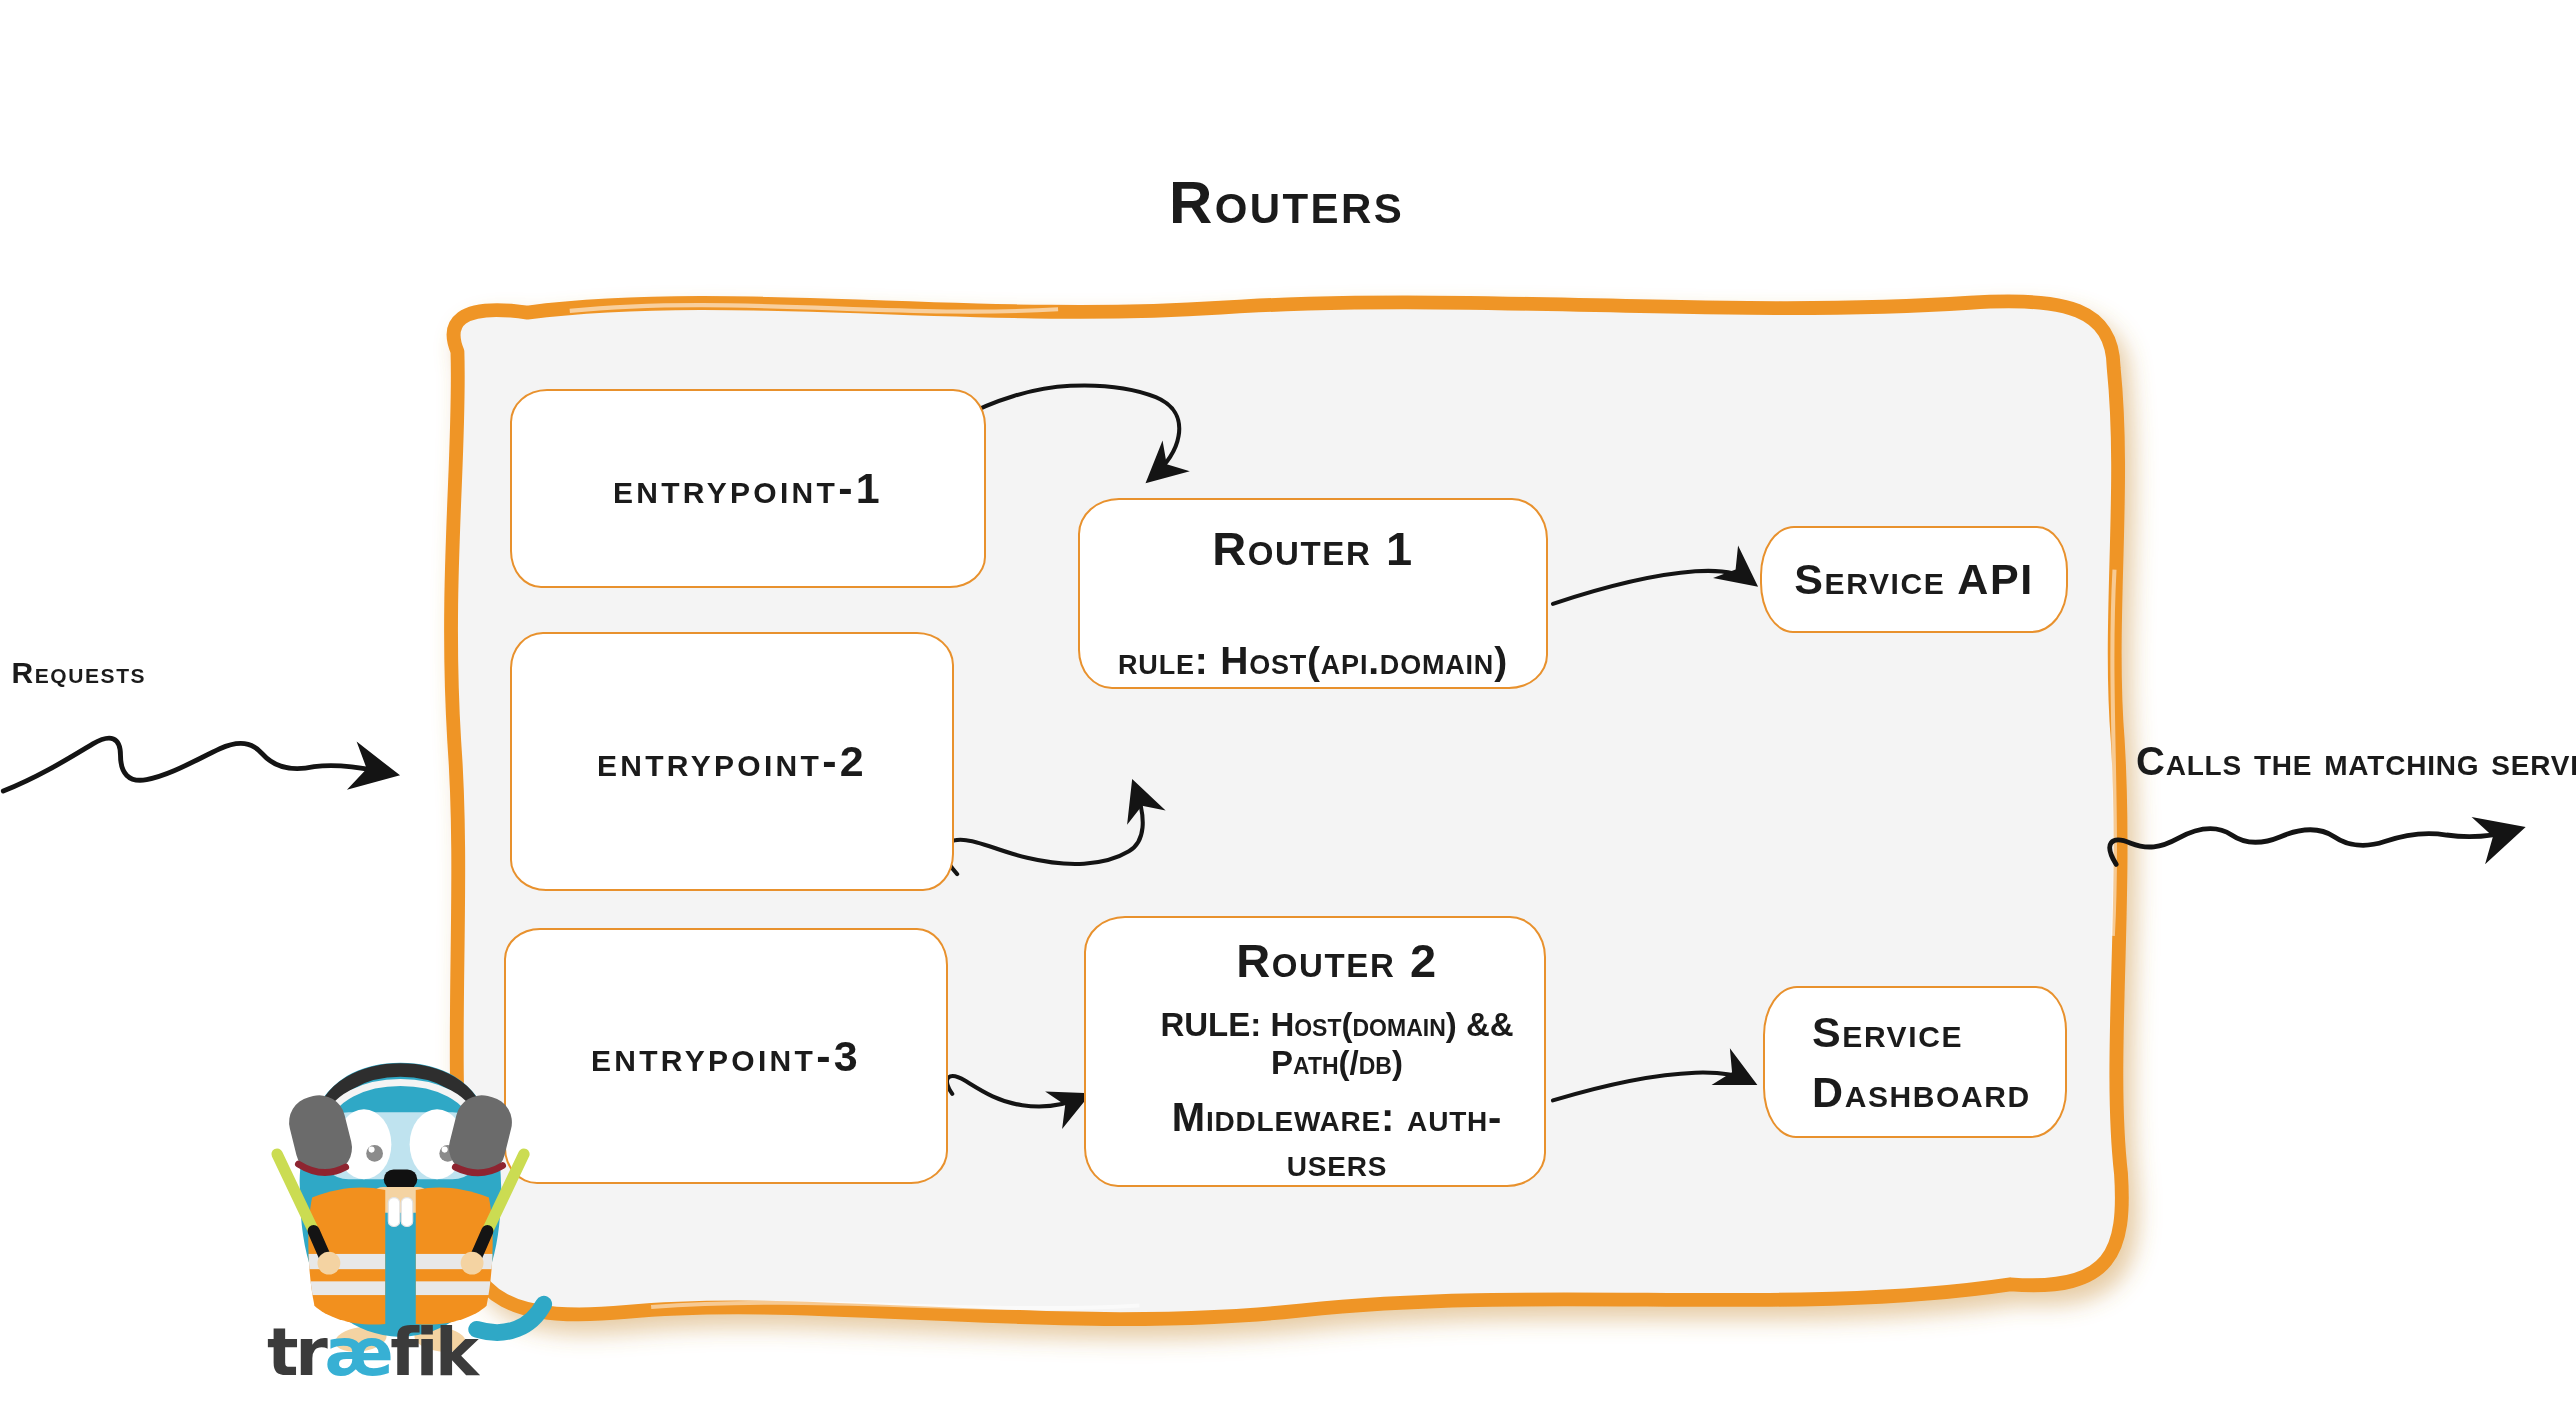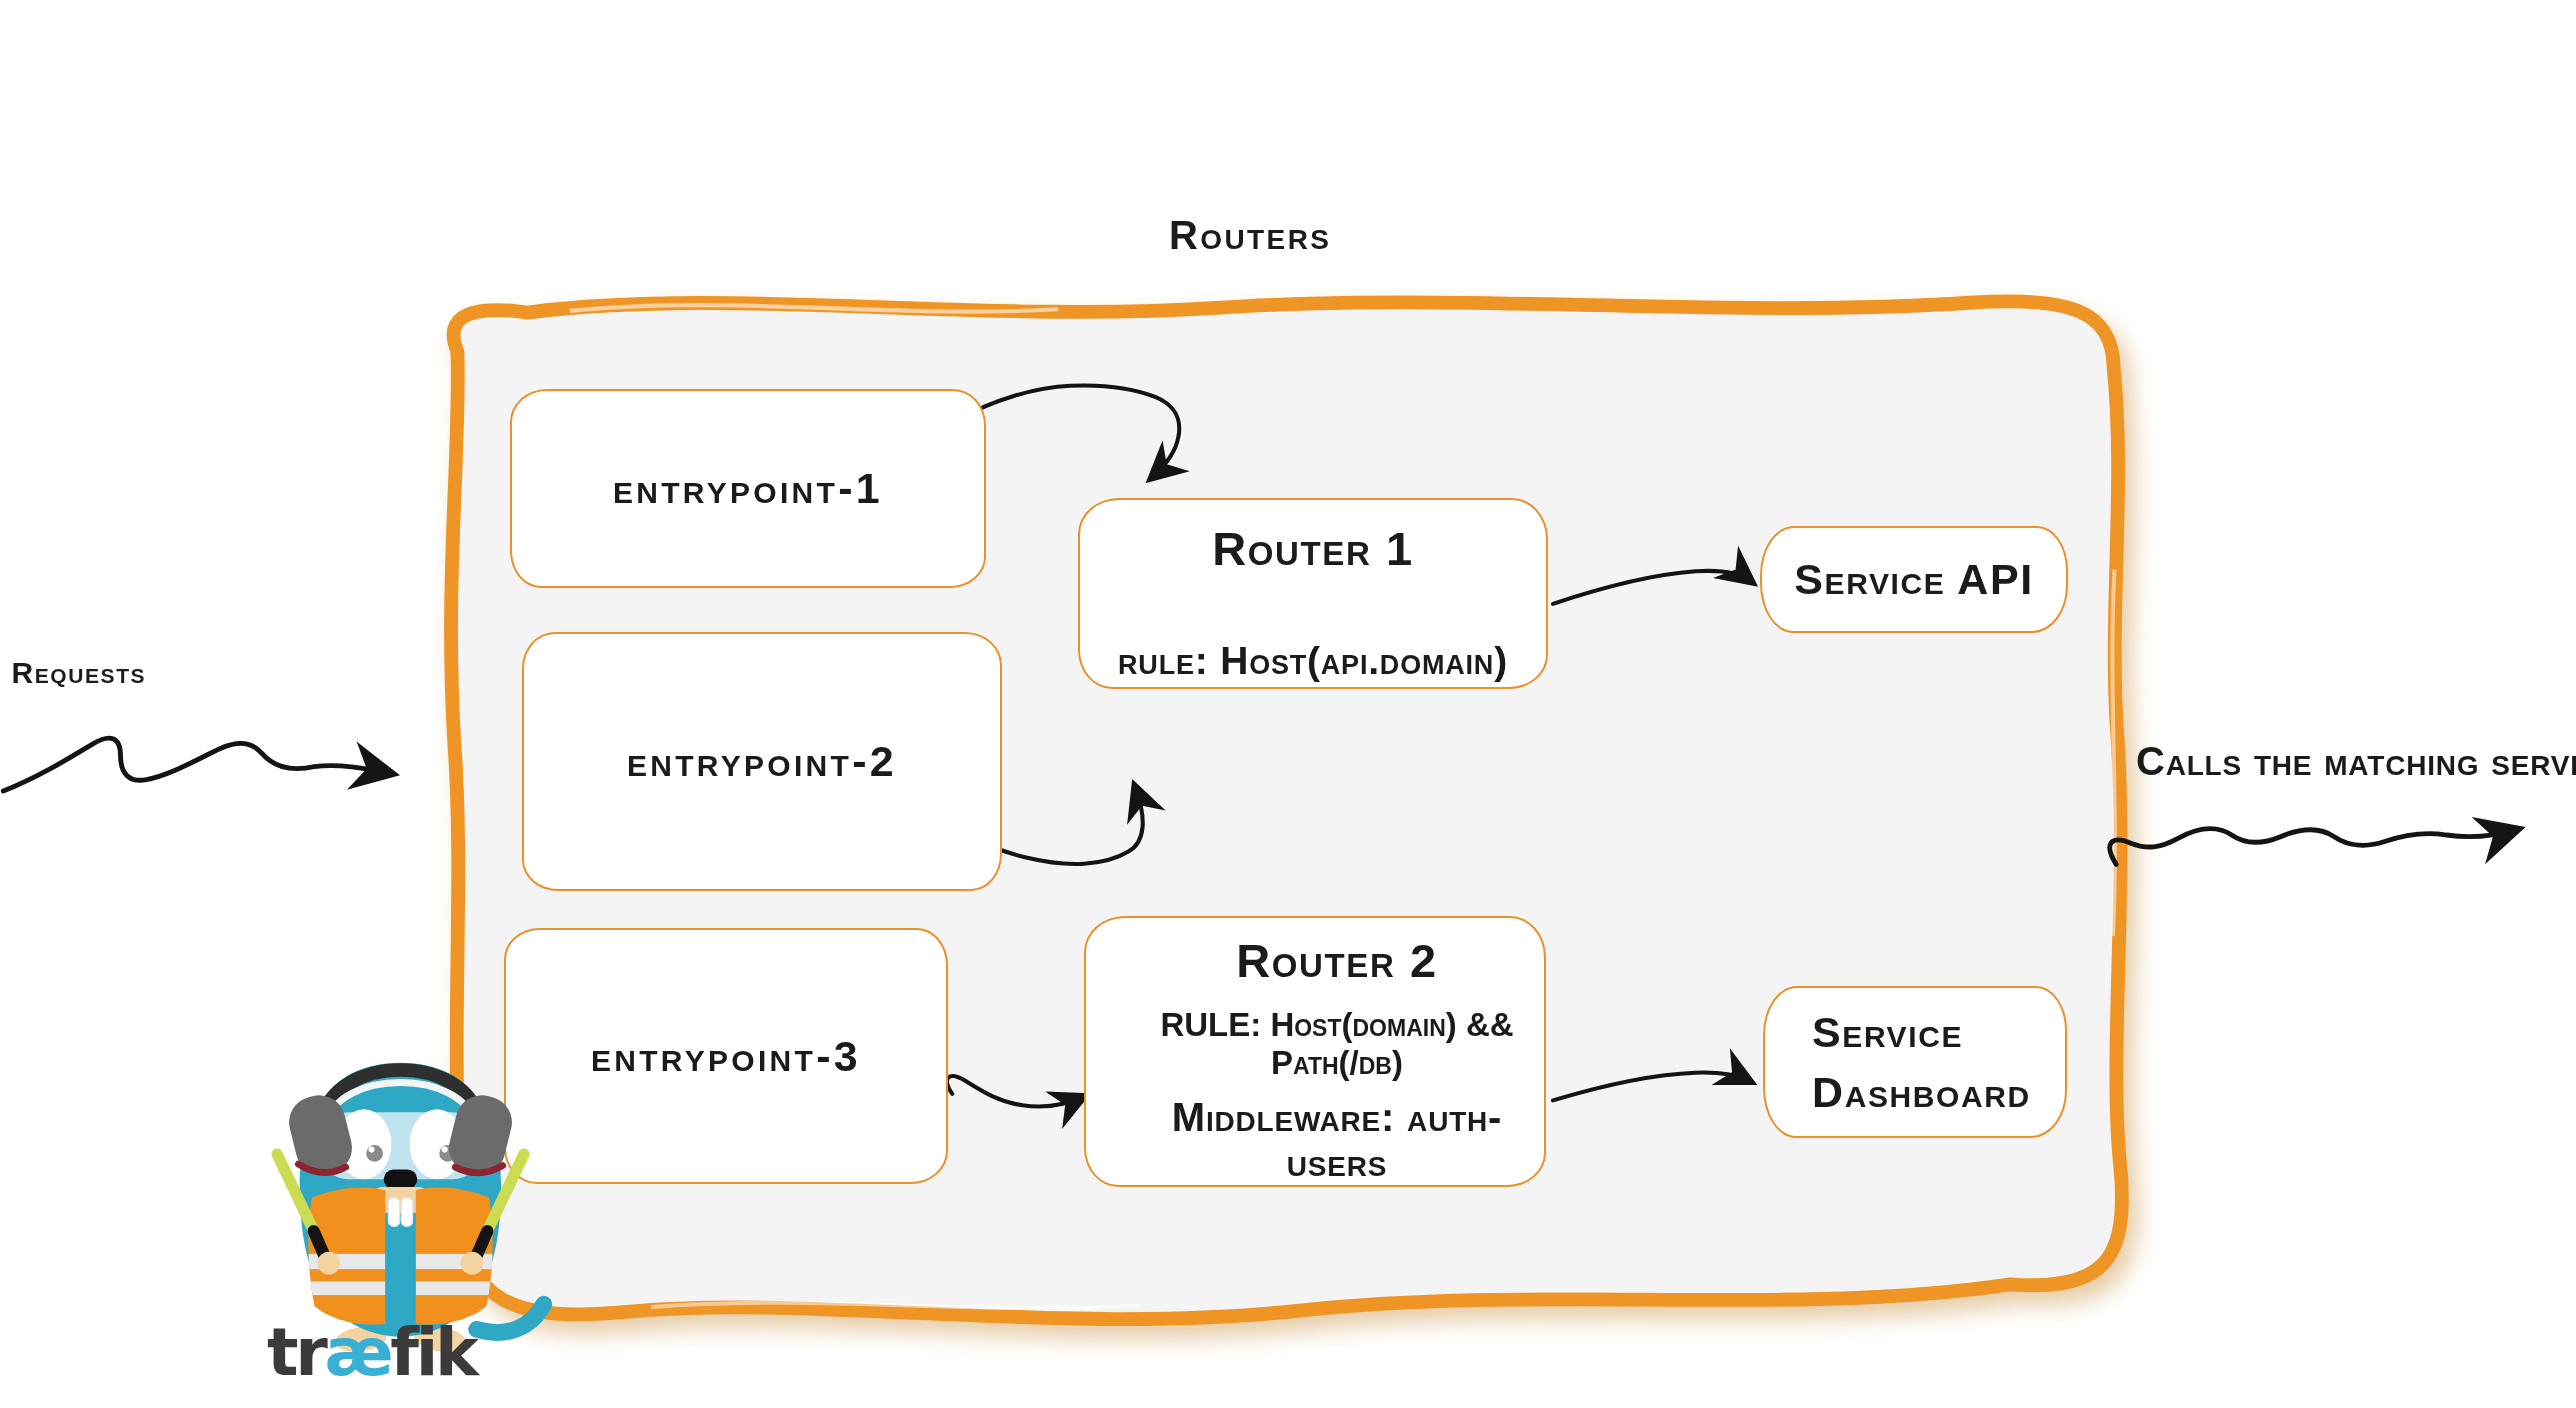--- a/index.html
+++ b/index.html
@@ -4,21 +4,21 @@
 <style>
   html,body{margin:0;padding:0;background:#ffffff;}
   body{overflow:hidden;}
   .stage{position:relative;width:2576px;height:1408px;background:#ffffff;
          font-family:"Liberation Sans",sans-serif;color:#1b1b1b;}
   svg{display:block;}
   .bg{position:absolute;left:0;top:0;}
 
   .hand{font-variant:small-caps;font-weight:700;color:#1b1b1b;}
 
-  .title{position:absolute;left:1169px;top:168px;font-size:40px;letter-spacing:2.4px;margin-top:45px;}
+  .title{position:absolute;left:1169px;top:168px;font-size:60px;letter-spacing:2.4px;}
 
   .label-requests{position:absolute;left:11.4px;top:656px;font-size:30px;letter-spacing:1.6px;}
   .label-calls{position:absolute;left:2136px;top:739px;font-size:40px;letter-spacing:0.8px;white-space:nowrap;}
 
   .box{position:absolute;background:#ffffff;border:2.4px solid #E8912D;box-sizing:border-box;}
   .ep{display:flex;align-items:center;justify-content:center;
       border-radius:37px 33px 36px 31px / 33px 36px 31px 37px;}
   .ep span{font-size:43px;letter-spacing:3.3px;}
 
   .router{border-radius:41px 36px 39px 34px / 36px 41px 34px 39px;text-align:center;}
@@ -90,21 +90,21 @@
     <path d="M 1908 1352 c 60 -18 120 -32 175 -34 c 30 -1 52 3 66 10" fill="none" stroke="#141414" stroke-width="5" stroke-linecap="round" marker-end="url(#arrowhead)"></path>
   </svg>
 
   <div class="title hand">Routers</div>
   <div class="label-requests hand">Requests</div>
   <div class="label-calls hand">Calls the matching server</div>
 
   <div class="box ep" style="left:510px;top:389px;width:476px;height:199px;">
     <span class="hand">entrypoint-1</span>
   </div>
-  <div class="box ep" style="left:522px;top:632px;width:480px;height:259px;border-radius:33px 37px 31px 36px / 36px 33px 37px 31px;">
+  <div class="box ep" style="left:510px;top:632px;width:444px;height:259px;border-radius:33px 37px 31px 36px / 36px 33px 37px 31px;">
     <span class="hand">entrypoint-2</span>
   </div>
   <div class="box ep" style="left:504px;top:928px;width:444px;height:256px;border-radius:36px 31px 37px 33px / 31px 37px 33px 36px;">
     <span class="hand">entrypoint-3</span>
   </div>
 
   <div class="box router router1" style="left:1078px;top:498px;width:470px;height:191px;">
     <div class="rtitle hand">Router 1</div>
     <div class="rule hand">rule: Host(api.domain)</div>
   </div>

